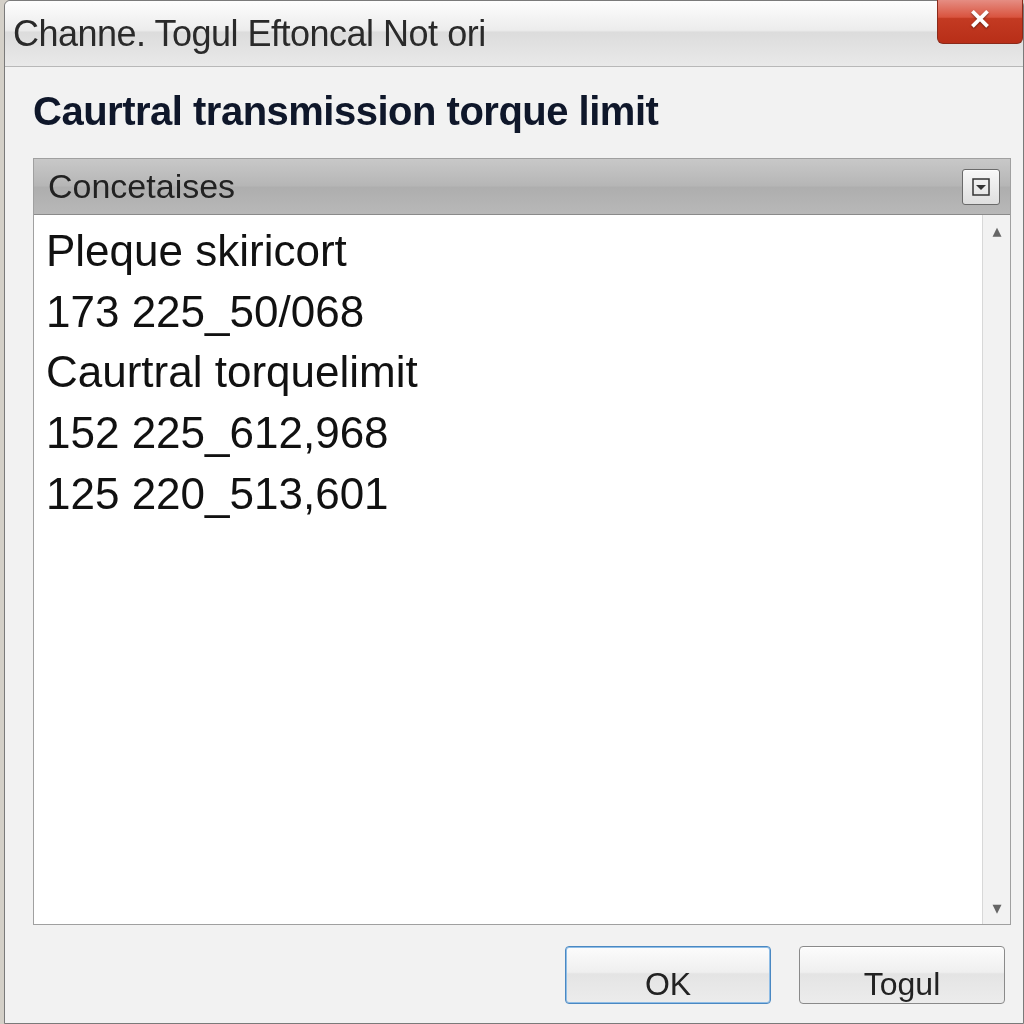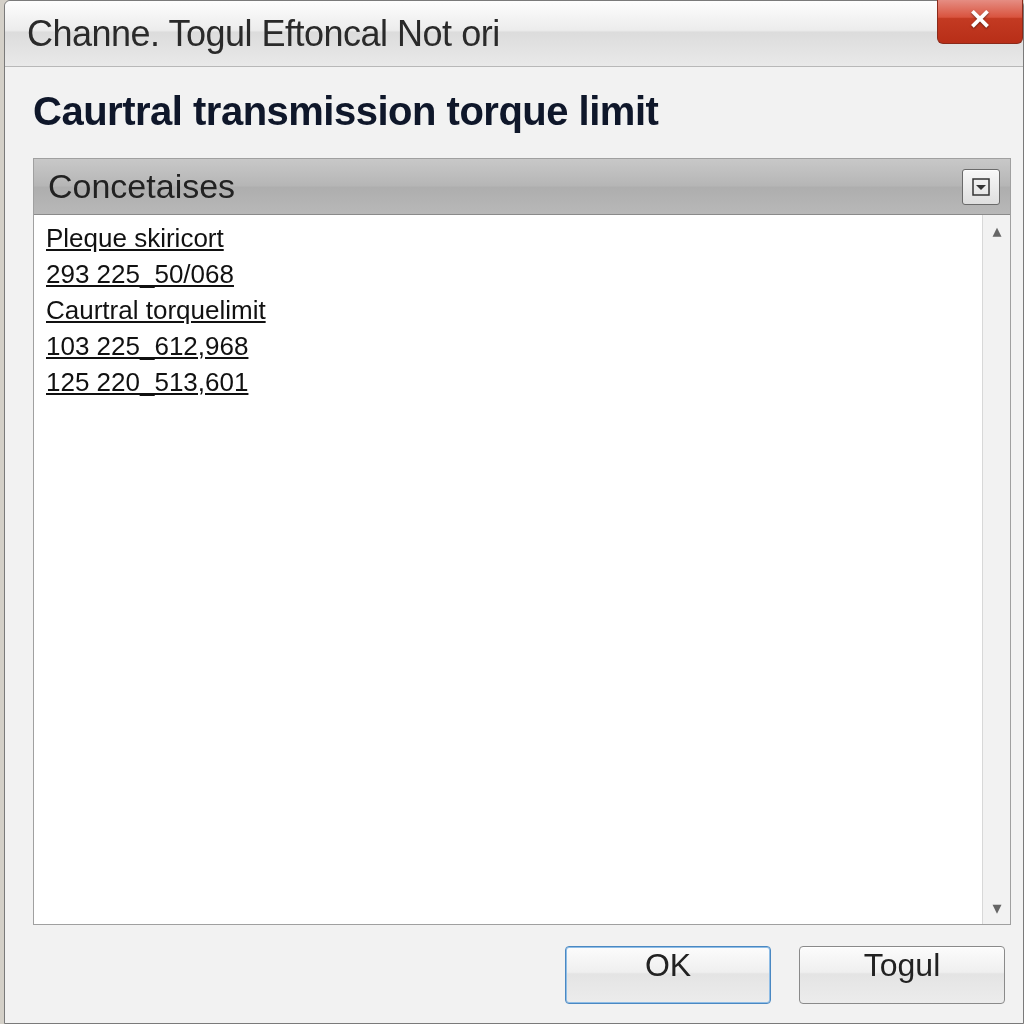--- a/index.html
+++ b/index.html
@@ -23,21 +23,21 @@
       border-radius: 6px 6px 0 0;
       box-shadow: 0 0 0 1px rgba(255,255,255,0.5) inset;
     }
     .titlebar {
       height: 66px;
       background: linear-gradient(to bottom, #fdfdfd 0%, #ececec 45%, #dcdcdc 48%, #e9e9e9 100%);
       border-radius: 6px 6px 0 0;
       border-bottom: 1px solid #b8b8b8;
       display: flex;
       align-items: center;
-      padding-left: 22px;
+      padding-left: 8px;
       position: relative;
     }
     .titlebar-text {
       font-size: 36px;
       color: #2a2a2a;
       font-weight: 400;
       letter-spacing: -0.5px;
     }
     .close-btn {
       position: absolute;
@@ -111,24 +111,23 @@
     }
     .dropdown-btn svg { display: block; }
     .list-area {
       flex: 1;
       position: relative;
       display: flex;
     }
     .list-content {
       flex: 1;
       padding: 6px 10px 10px 12px;
-      font-size: 26px;
+      font-size: 44px;
       line-height: 1.38;
       color: #111;
-      text-decoration: underline;
     }
     .list-line { white-space: nowrap; }
     .scrollbar {
       width: 28px;
       background: #f2f2f2;
       border-left: 1px solid #d8d8d8;
       position: relative;
     }
     .scroll-arrow {
       position: absolute;
@@ -156,21 +155,21 @@
     .btn {
       min-width: 206px;
       height: 58px;
       background: linear-gradient(to bottom, #fcfcfc 0%, #efefef 45%, #e4e4e4 48%, #ececec 100%);
       border: 1px solid #8a8a8a;
       border-radius: 4px;
       font-size: 32px;
       color: #222;
       cursor: pointer;
       display: flex;
-      align-items: flex-start;
+      align-items: flex-end;
       justify-content: center;
       box-shadow: inset 0 1px 0 rgba(255,255,255,0.8);
     }
     .btn.default {
       border: 1px solid #4a88c2;
       box-shadow: inset 0 0 0 1px #8fbde6, inset 0 1px 0 rgba(255,255,255,0.8);
     }
   </style>
 </head>
 <body>
@@ -192,23 +191,23 @@
         <div class="dropdown-btn">
           <svg width="18" height="18" viewBox="0 0 18 18">
             <rect x="1" y="1" width="16" height="16" fill="none" stroke="#333" stroke-width="1.5"></rect>
             <path d="M4 7 L9 12 L14 7 Z" fill="#333"></path>
           </svg>
         </div>
       </div>
       <div class="list-area">
         <div class="list-content">
           <div class="list-line">Pleque skiricort</div>
-          <div class="list-line">293 225_50/068</div>
+          <div class="list-line">173 225_50/068</div>
           <div class="list-line">Caurtral torquelimit</div>
-          <div class="list-line">103 225_612,968</div>
+          <div class="list-line">152 225_612,968</div>
           <div class="list-line">125 220_513,601</div>
         </div>
         <div class="scrollbar">
           <div class="scroll-arrow scroll-up">▴</div>
           <div class="scroll-arrow scroll-down">▾</div>
         </div>
       </div>
     </div>
 
     <div class="button-row">

